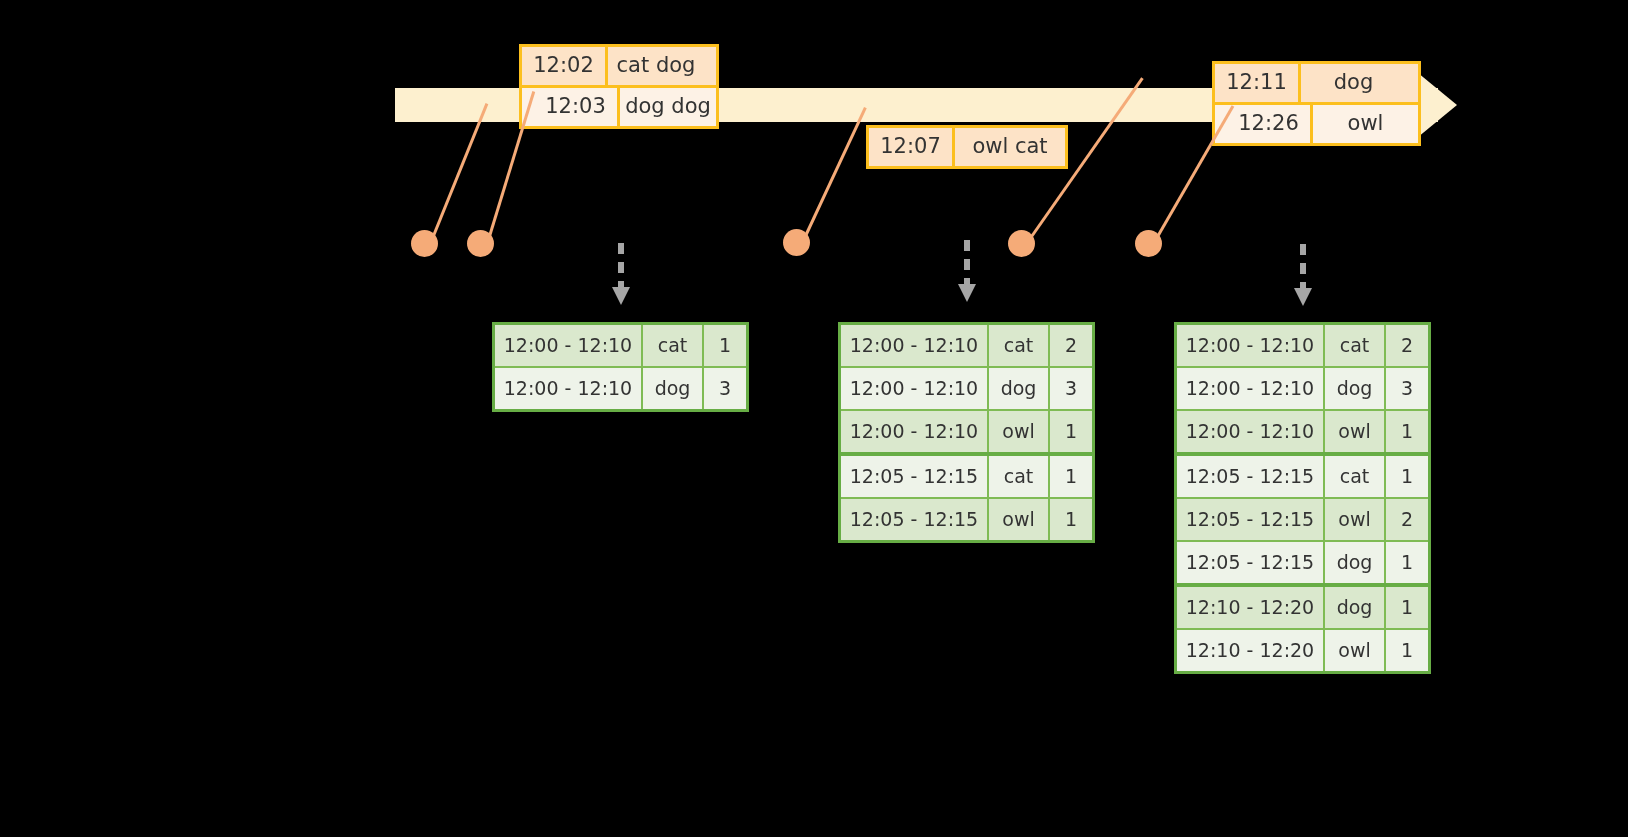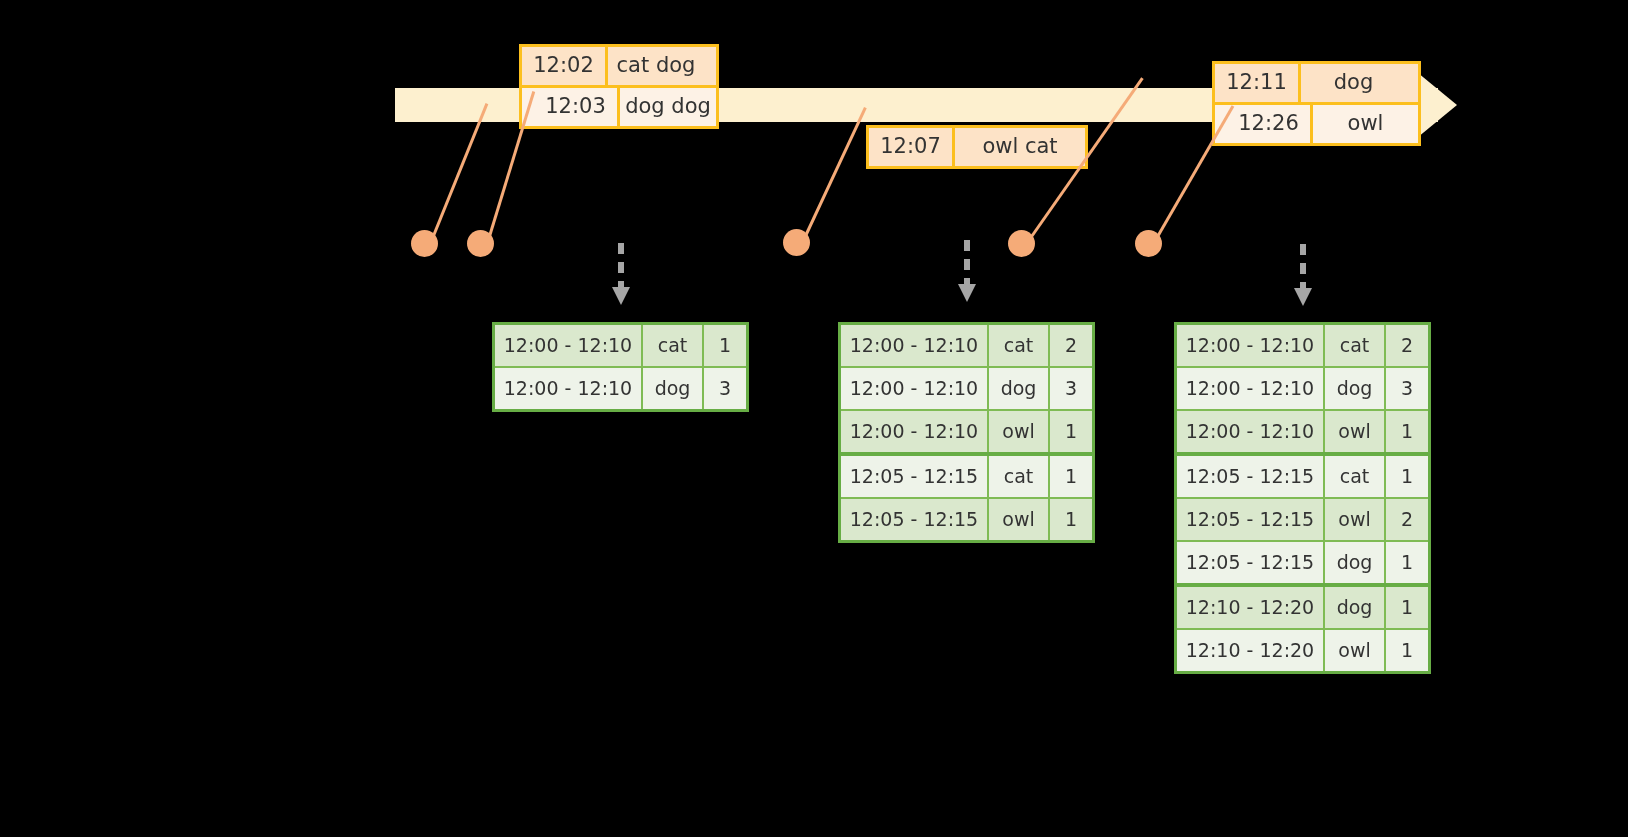--- a/index.html
+++ b/index.html
@@ -77,21 +77,21 @@
   }
   .evt-words {
     width: 117px;
     text-align: center;
     font-size: 21px;
     color: #333333;
     padding: 6px 0 8px 0;
     box-sizing: border-box;
   }
   .evt-group.wide .evt-words { width: 96px; }
-  .evt-group.g2 .evt-words { width: 130px; }
+  .evt-group.g2 .evt-words { width: 110px; }
   .evt-group.g3 .evt-words { width: 105px; }
 
   
   .conn-line {
     position: absolute;
     height: 3px;
     background: #f5ab78;
     transform-origin: 0 50%;
   }
   .conn-dot {

